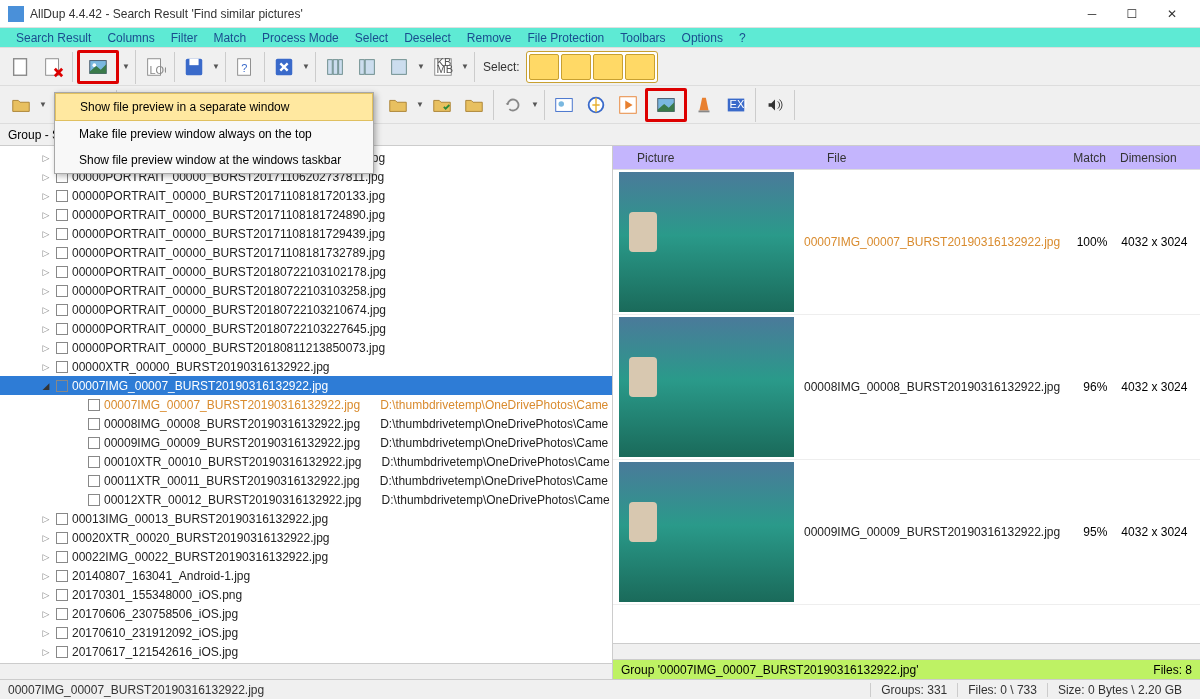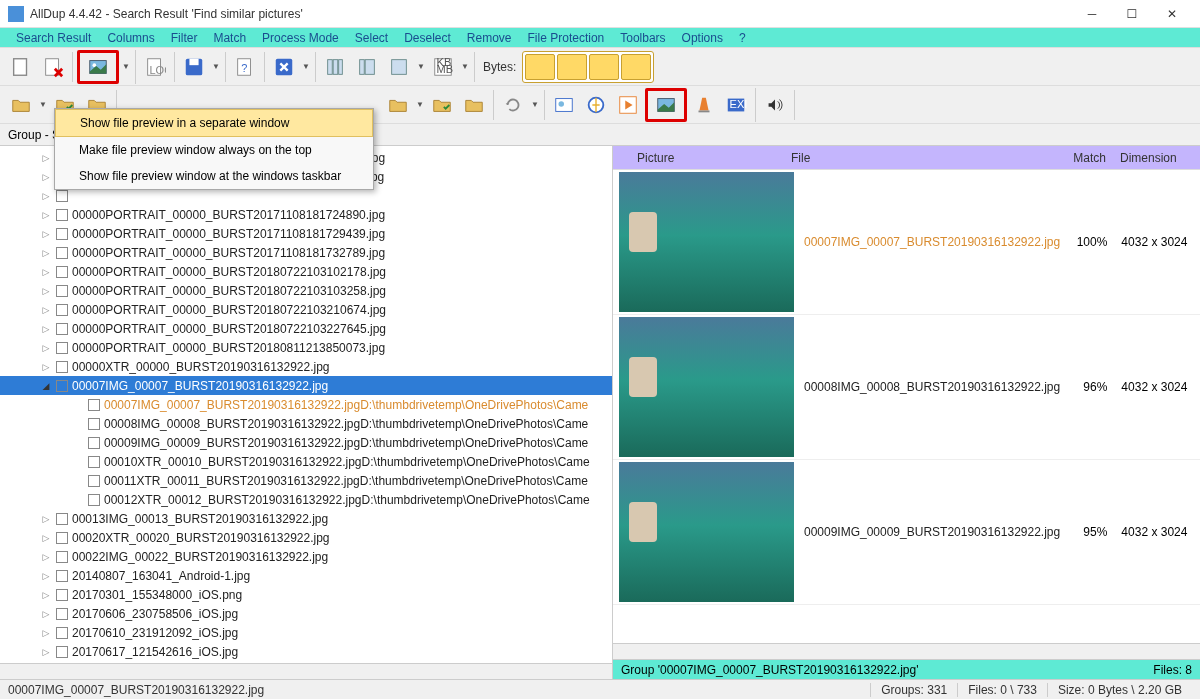--- a/index.html
+++ b/index.html
@@ -20,62 +20,62 @@
 .tb-group { display: flex; align-items: center; border-right: 1px solid #ccc; padding-right: 4px; margin-right: 2px; gap: 2px; }
 .tb-btn { width: 30px; height: 30px; display: flex; align-items: center; justify-content: center; border: 1px solid transparent; border-radius: 2px; cursor: pointer; }
 .tb-btn svg { width: 22px; height: 22px; }
 .tb-dropdown { width: 10px; display: flex; align-items: center; justify-content: center; font-size: 8px; color: #555; }
 .red-box { border: 3px solid #d00 !important; height: 34px; width: 42px; padding: 0; }
 .filter-label { padding: 0 4px; color: #333; }
 .filter-group { background: #fff; border: 1px solid #c8a030; border-radius: 3px; display: flex; padding: 2px; gap: 2px; }
 .filter-btn { width: 30px; height: 26px; background: #ffd966; border: 1px solid #c8a030; border-radius: 2px; }
 
 
-.dropdown-popup { position: absolute; top: 108px; left: 54px; width: 320px; background: #f8f8f8; border: 1px solid #a8a8a8; box-shadow: 2px 2px 6px rgba(0,0,0,0.3); z-index: 100; }
+.dropdown-popup { position: absolute; top: 92px; left: 54px; width: 320px; background: #f8f8f8; border: 1px solid #a8a8a8; box-shadow: 2px 2px 6px rgba(0,0,0,0.3); z-index: 100; }
 .dropdown-popup .dd-item { padding: 6px 24px; cursor: pointer; }
 .dropdown-popup .dd-item.highlighted { background: #ffe8a0; border: 1px solid #e0c060; }
 
 
 .col-header-bar { height: 22px; background: #f0f0f0; border-bottom: 1px solid #ccc; display: flex; align-items: center; padding-left: 8px; }
 
 
 .main-split { flex: 1; display: flex; overflow: hidden; }
 .left-pane { width: 613px; display: flex; flex-direction: column; overflow: hidden; border-right: 1px solid #ccc; }
 .right-pane { flex: 1; display: flex; flex-direction: column; overflow: hidden; }
 
 
 .tree { flex: 1; overflow-y: auto; overflow-x: hidden; padding: 2px 0; }
 .tree-row { height: 19px; display: flex; align-items: center; padding-left: 40px; white-space: nowrap; }
 .tree-row .expander { width: 12px; color: #888; font-size: 9px; text-align: center; margin-right: 4px; }
 .tree-row .chk { width: 12px; height: 12px; border: 1px solid #888; margin-right: 4px; flex-shrink: 0; }
 .tree-row .fname { color: #222; }
 .tree-row.selected { background: #2e7cd6; color: #fff; }
 .tree-row.selected .fname { color: #fff; }
 .tree-row.child { padding-left: 72px; }
-.tree-row .path { color: #222; text-align: right; }
+.tree-row .path { margin-left: 20px; color: #222; text-align: right; }
 .tree-row .orange { color: #d98b2e; }
 .tree-row.expanded-parent .expander { color: #333; }
 
 
 .right-header { height: 24px; background: #c4b5fd; border-bottom: 1px solid #ddd; display: flex; align-items: center; font-weight: 400; color: #333; }
 .right-header .col-pic { width: 178px; padding-left: 24px; }
-.right-header .col-file { flex: 1; }
+.right-header .col-file { flex: 1; margin-left: 36px; }
 .right-header .col-match { width: 56px; text-align: right; padding-right: 8px; }
 .right-header .col-dim { width: 86px; padding-left: 6px; }
 .right-body { flex: 1; overflow-y: auto; }
 .right-row { height: 145px; display: flex; align-items: center; border-bottom: 1px solid #eee; }
 .right-row .thumb { width: 178px; height: 140px; background: linear-gradient(180deg,#4a7a9a 0%, #2a9a8a 45%, #1a6a5a 100%); margin: 2px 0 2px 6px; position: relative; }
 .right-row .thumb::after { content:""; position:absolute; left:10px; top:40px; width:28px; height:40px; background:#d8c8b0; border-radius:4px; }
 .right-row .col-file { flex: 1; padding-left: 10px; color: #222; }
 .right-row .col-file.orange { color: #d98b2e; }
 .right-row .col-match { width: 56px; text-align: right; padding-right: 8px; }
 .right-row .col-dim { width: 86px; padding-left: 6px; }
 
 
-.right-footer { height: 20px; background: #5eead4; border-top: 1px solid #ccc; display: flex; align-items: center; padding: 0 8px; justify-content: space-between; }
+.right-footer { height: 20px; background: #bef264; border-top: 1px solid #ccc; display: flex; align-items: center; padding: 0 8px; justify-content: space-between; }
 
 
 .hscroll { height: 16px; background: #f0f0f0; border-top: 1px solid #ccc; }
 
 
 .statusbar { height: 20px; background: #f0f0f0; border-top: 1px solid #ccc; display: flex; align-items: center; padding: 0 8px; }
 .statusbar .sb-left { flex: 1; color: #333; }
 .statusbar .sb-cell { border-left: 1px solid #ccc; padding: 0 10px; color: #333; }
 
 
@@ -187,21 +187,21 @@
     <div class="tb-dropdown">▼</div>
     <div class="tb-btn">
         <svg viewBox="0 0 24 24">
           <rect x="3" y="3" width="18" height="18" fill="#fff" stroke="#888"></rect>
           <text x="5" y="11" font-size="6" fill="#555">KB</text>
           <text x="5" y="19" font-size="6" fill="#555">MB</text>
         </svg>
       </div>
     <div class="tb-dropdown">▼</div>
   </div>
-  <span class="filter-label">Bytes:</span>
+  <span class="filter-label">Select:</span>
   <div class="filter-group">
     <div class="filter-btn"></div>
     <div class="filter-btn"></div>
     <div class="filter-btn"></div>
     <div class="filter-btn"></div>
   </div>
 </div>
 
 <div class="toolbar-row">
   <div class="tb-group">
@@ -321,20 +321,21 @@
           <span class="fname">00000PORTRAIT_00000_BURST20171106202726214.jpg</span>
         </div>
         <div class="tree-row">
           <span class="expander">▷</span>
           <span class="chk"></span>
           <span class="fname">00000PORTRAIT_00000_BURST20171106202737811.jpg</span>
         </div>
         <div class="tree-row">
           <span class="expander">▷</span>
           <span class="chk"></span>
+          <span class="fname">00000PORTRAIT_00000_BURST20171108181720133.jpg</span>
         </div>
         <div class="tree-row">
           <span class="expander">▷</span>
           <span class="chk"></span>
           <span class="fname">00000PORTRAIT_00000_BURST20171108181724890.jpg</span>
         </div>
         <div class="tree-row">
           <span class="expander">▷</span>
           <span class="chk"></span>
           <span class="fname">00000PORTRAIT_00000_BURST20171108181729439.jpg</span>

